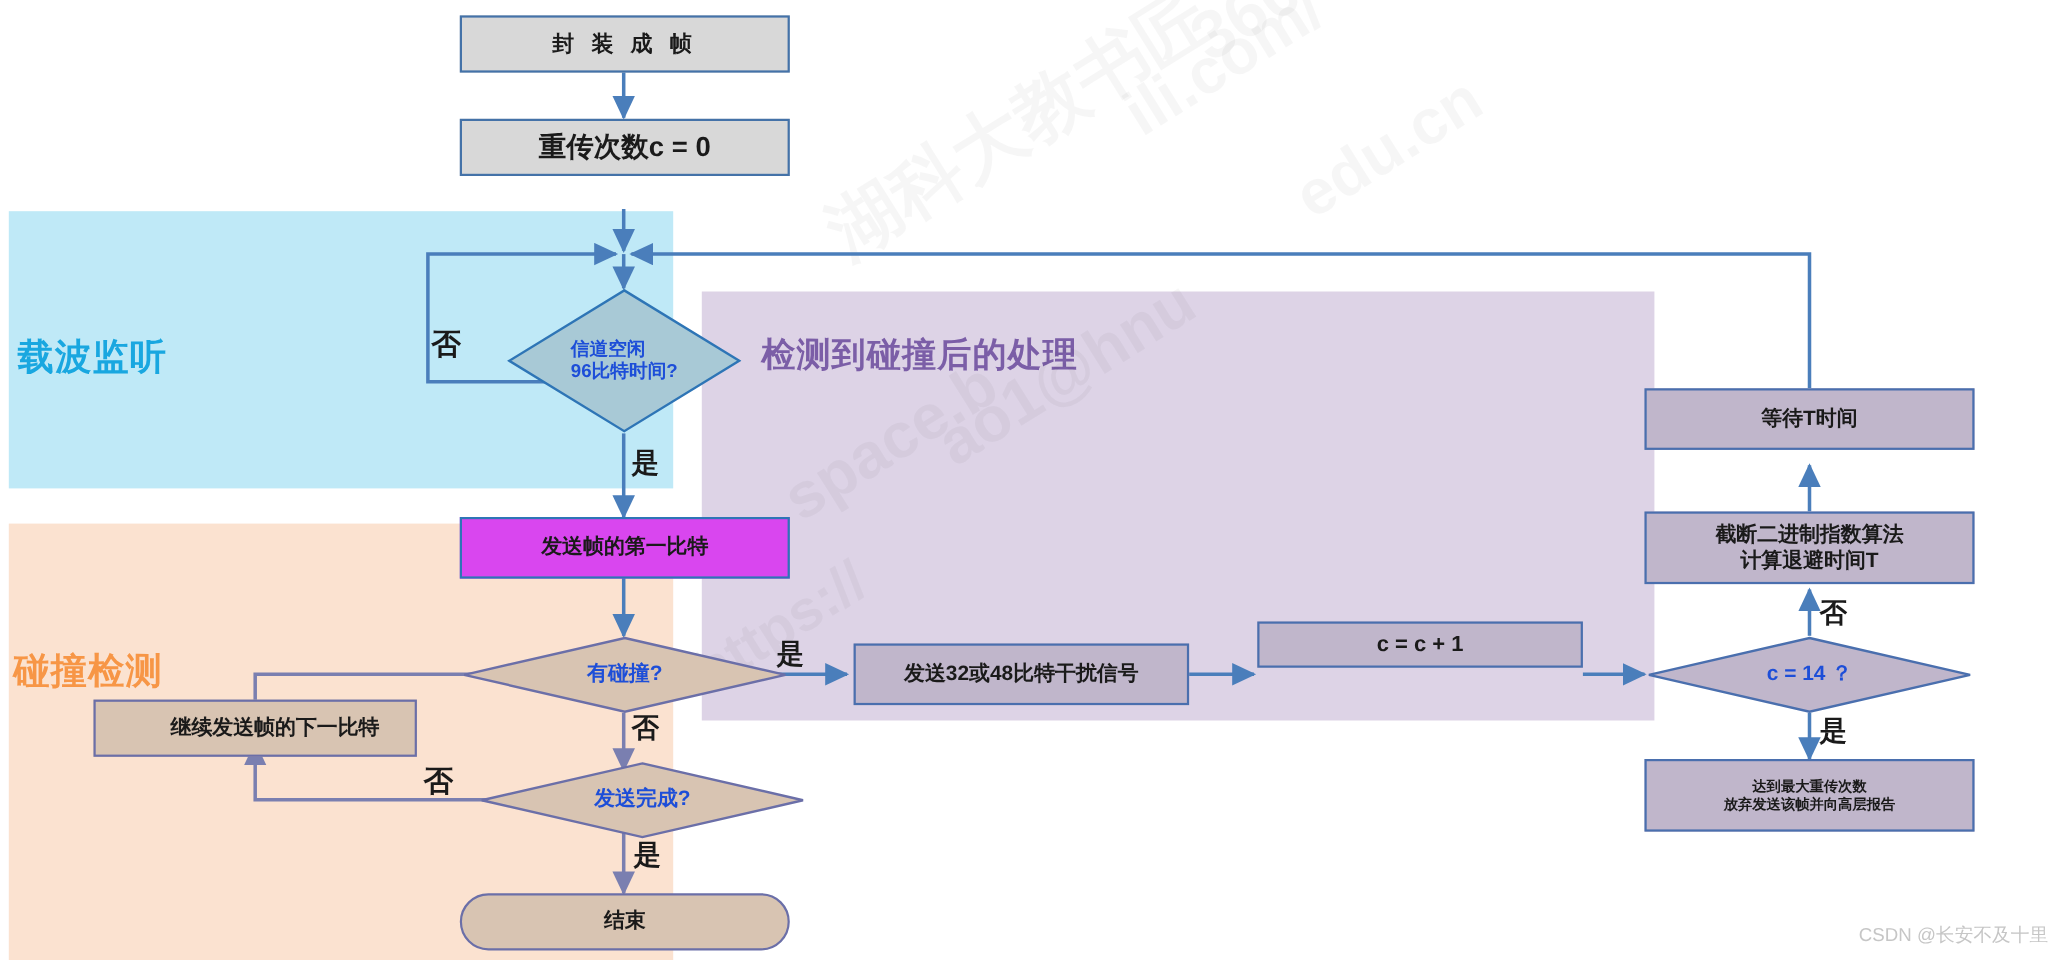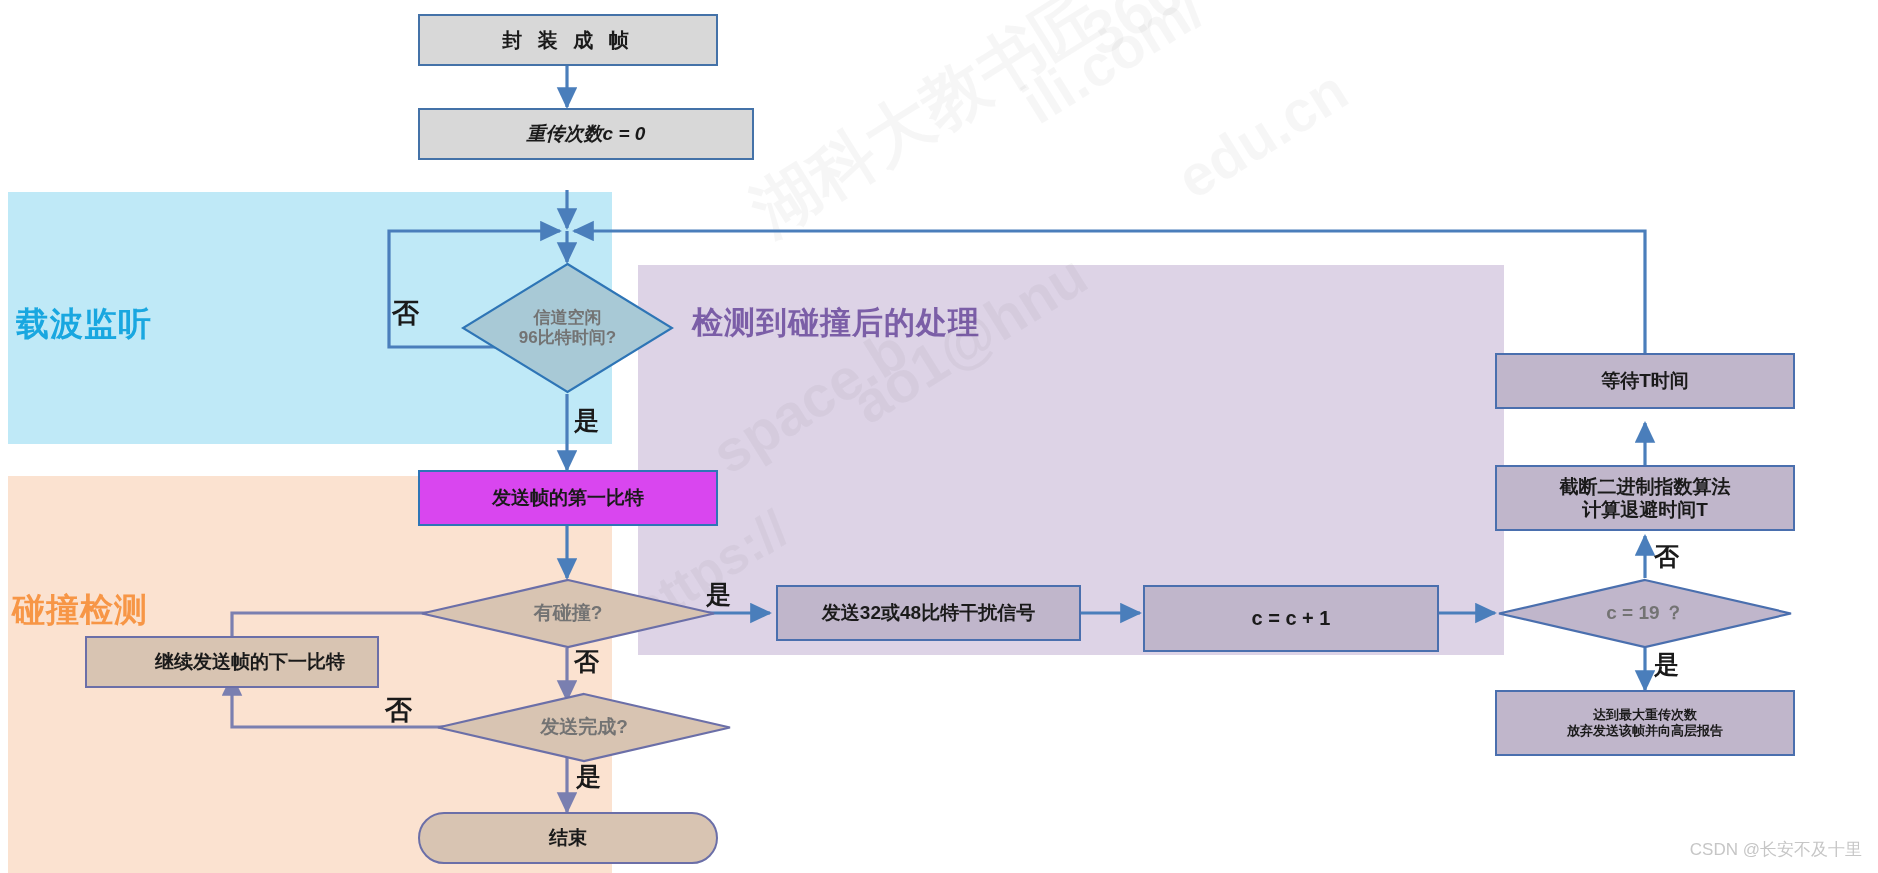--- a/index.html
+++ b/index.html
@@ -76,24 +76,24 @@
   }
   .diamond > svg {
     position: absolute;
     left: 0; top: 0;
     width: 100%; height: 100%;
   }
   .diamond > .dtext {
     position: relative;
     z-index: 2;
     font-weight: bold;
-    text-align: center;
+    text-align: left;
     line-height: 1.2;
     white-space: pre-line;
-    color: #737373;
+    color: #1d4ed8;
   }
 
   .terminator {
     border: 2px solid #6b6fa8;
     background: #d8c4b2;
     border-radius: 999px;
   }
 
   
   .elabel {
@@ -187,21 +187,21 @@
       <path d="M500,727 L232,727 L232,676" marker-end="url(#ah-muted)"></path>
 
       <path d="M232,637 L232,613 L496,613" marker-end="url(#ah-muted)"></path>
 
       <path d="M567,755 L567,812" marker-end="url(#ah-muted)"></path>
     </g>
   </svg>
 
   <div class="node proc proc-grey" style="left:418px; top:14px; width:300px; height:52px; font-size:20px; letter-spacing:5px;">封 装 成 帧</div>
 
-  <div class="node proc proc-grey" style="left:418px; top:108px; width:336px; height:52px; font-size:19px;font-style:italic;">重传次数c = 0</div>
+  <div class="node proc proc-grey" style="left:418px; top:108px; width:300px; height:52px; font-size:25px;">重传次数c = 0</div>
 
   <div class="diamond" style="left:461px; top:262px; width:213px; height:132px;">
     <svg viewBox="0 0 213 132" preserveAspectRatio="none">
       <polygon points="106.5,2 211,66 106.5,130 2,66" fill="#a8c9d6" stroke="#2e75b6" stroke-width="2.2"></polygon>
     </svg>
     <div class="dtext" style="font-size:17px;">信道空闲
 96比特时间?</div>
   </div>
 
   <div class="node proc proc-blue" style="left:418px; top:470px; width:300px; height:56px; font-size:19px;">发送帧的第一比特</div>
@@ -219,27 +219,27 @@
     <svg viewBox="0 0 296 71" preserveAspectRatio="none">
       <polygon points="148,2 294,35.5 148,69 2,35.5" fill="#d8c4b2" stroke="#6b6fa8" stroke-width="2.2"></polygon>
     </svg>
     <div class="dtext" style="font-size:19px;">发送完成?</div>
   </div>
 
   <div class="node terminator" style="left:418px; top:812px; width:300px; height:52px; font-size:19px;">结束</div>
 
   <div class="node proc proc-purple" style="left:776px; top:585px; width:305px; height:56px; font-size:19px;">发送32或48比特干扰信号</div>
 
-  <div class="node proc proc-purple" style="left:1143px; top:585px; width:296px; height:67px; font-size:20px;text-align:right;">c = c + 1</div>
+  <div class="node proc proc-purple" style="left:1143px; top:565px; width:296px; height:42px; font-size:20px;text-align:right;">c = c + 1</div>
 
   <div class="diamond" style="left:1497px; top:578px; width:296px; height:71px;">
     <svg viewBox="0 0 296 71" preserveAspectRatio="none">
       <polygon points="148,2 294,35.5 148,69 2,35.5" fill="#c0b6cb" stroke="#4a6fae" stroke-width="2.2"></polygon>
     </svg>
-    <div class="dtext" style="font-size:19px;">c = 19 ？</div>
+    <div class="dtext" style="font-size:19px;">c = 14 ？</div>
   </div>
 
   <div class="node proc proc-purple" style="left:1495px; top:690px; width:300px; height:66px; font-size:13px;">达到最大重传次数
 放弃发送该帧并向高层报告</div>
 
   <div class="node proc proc-purple" style="left:1495px; top:465px; width:300px; height:66px; font-size:19px;">截断二进制指数算法
 计算退避时间T</div>
 
   <div class="node proc proc-purple" style="left:1495px; top:353px; width:300px; height:56px; font-size:19px;">等待T时间</div>
 

